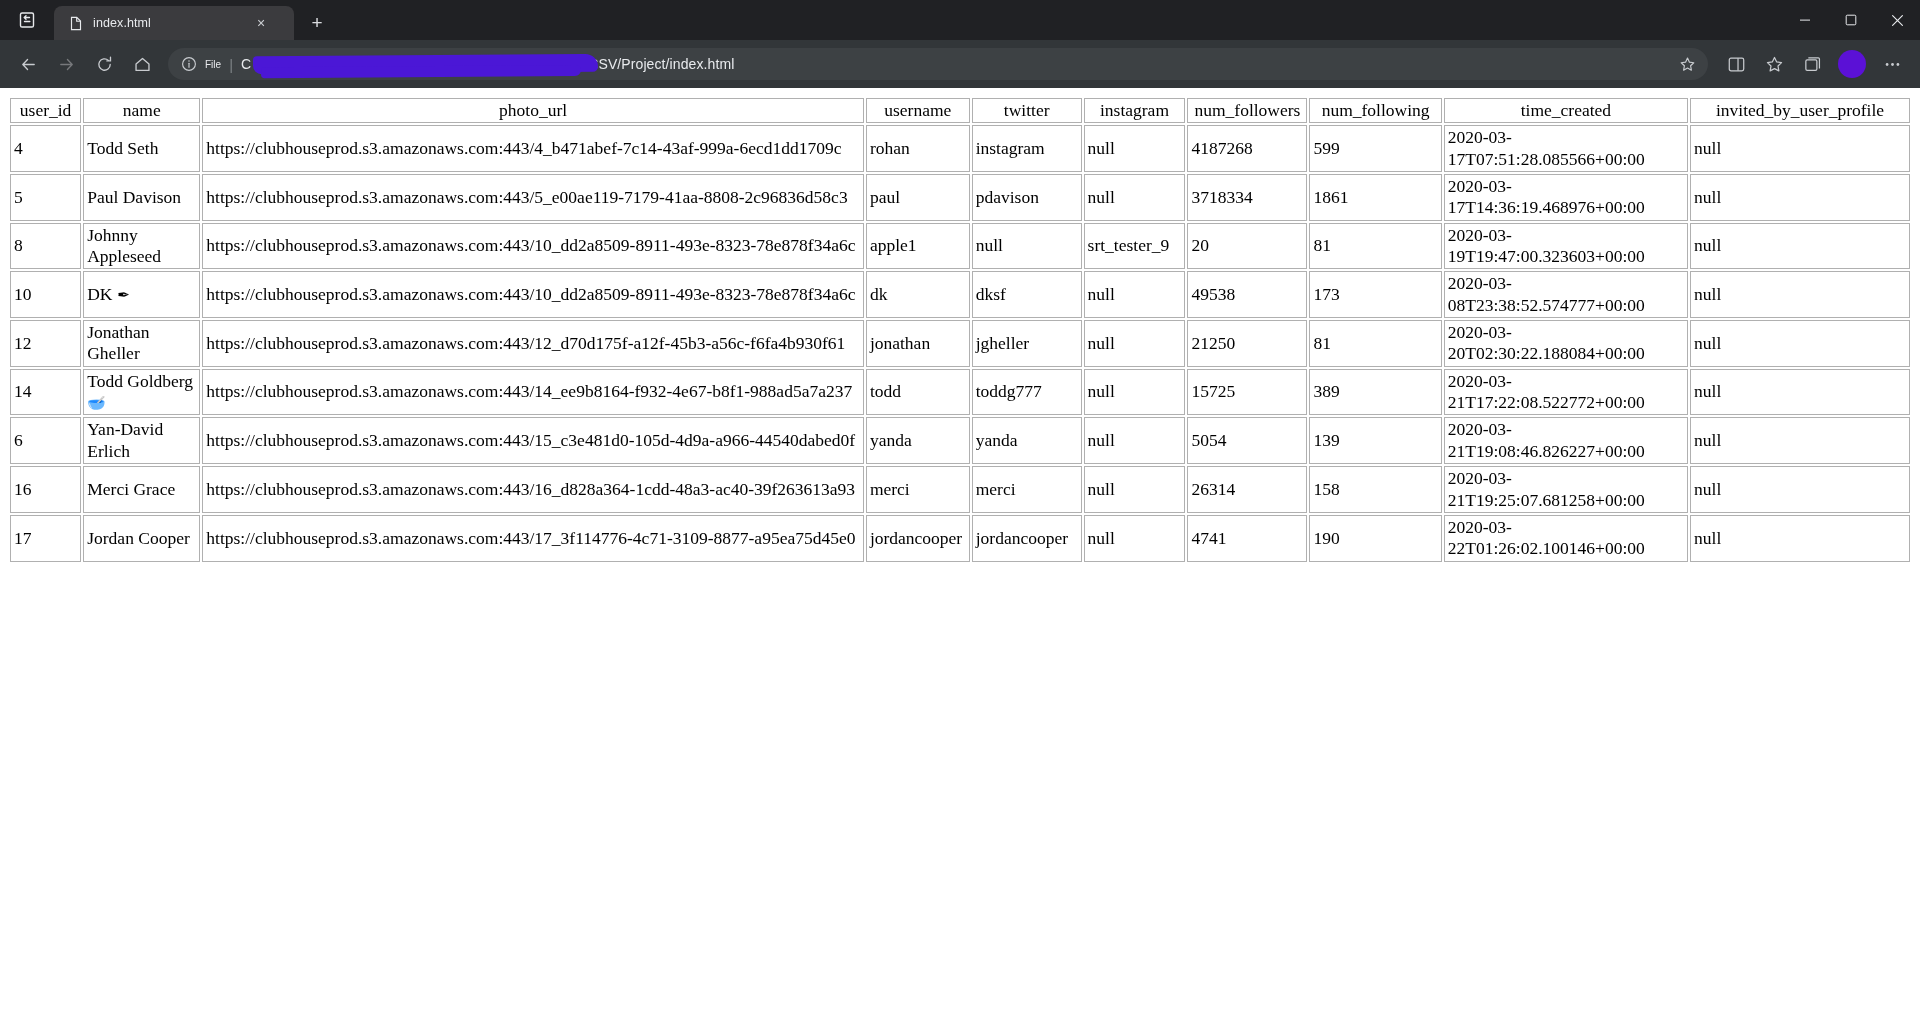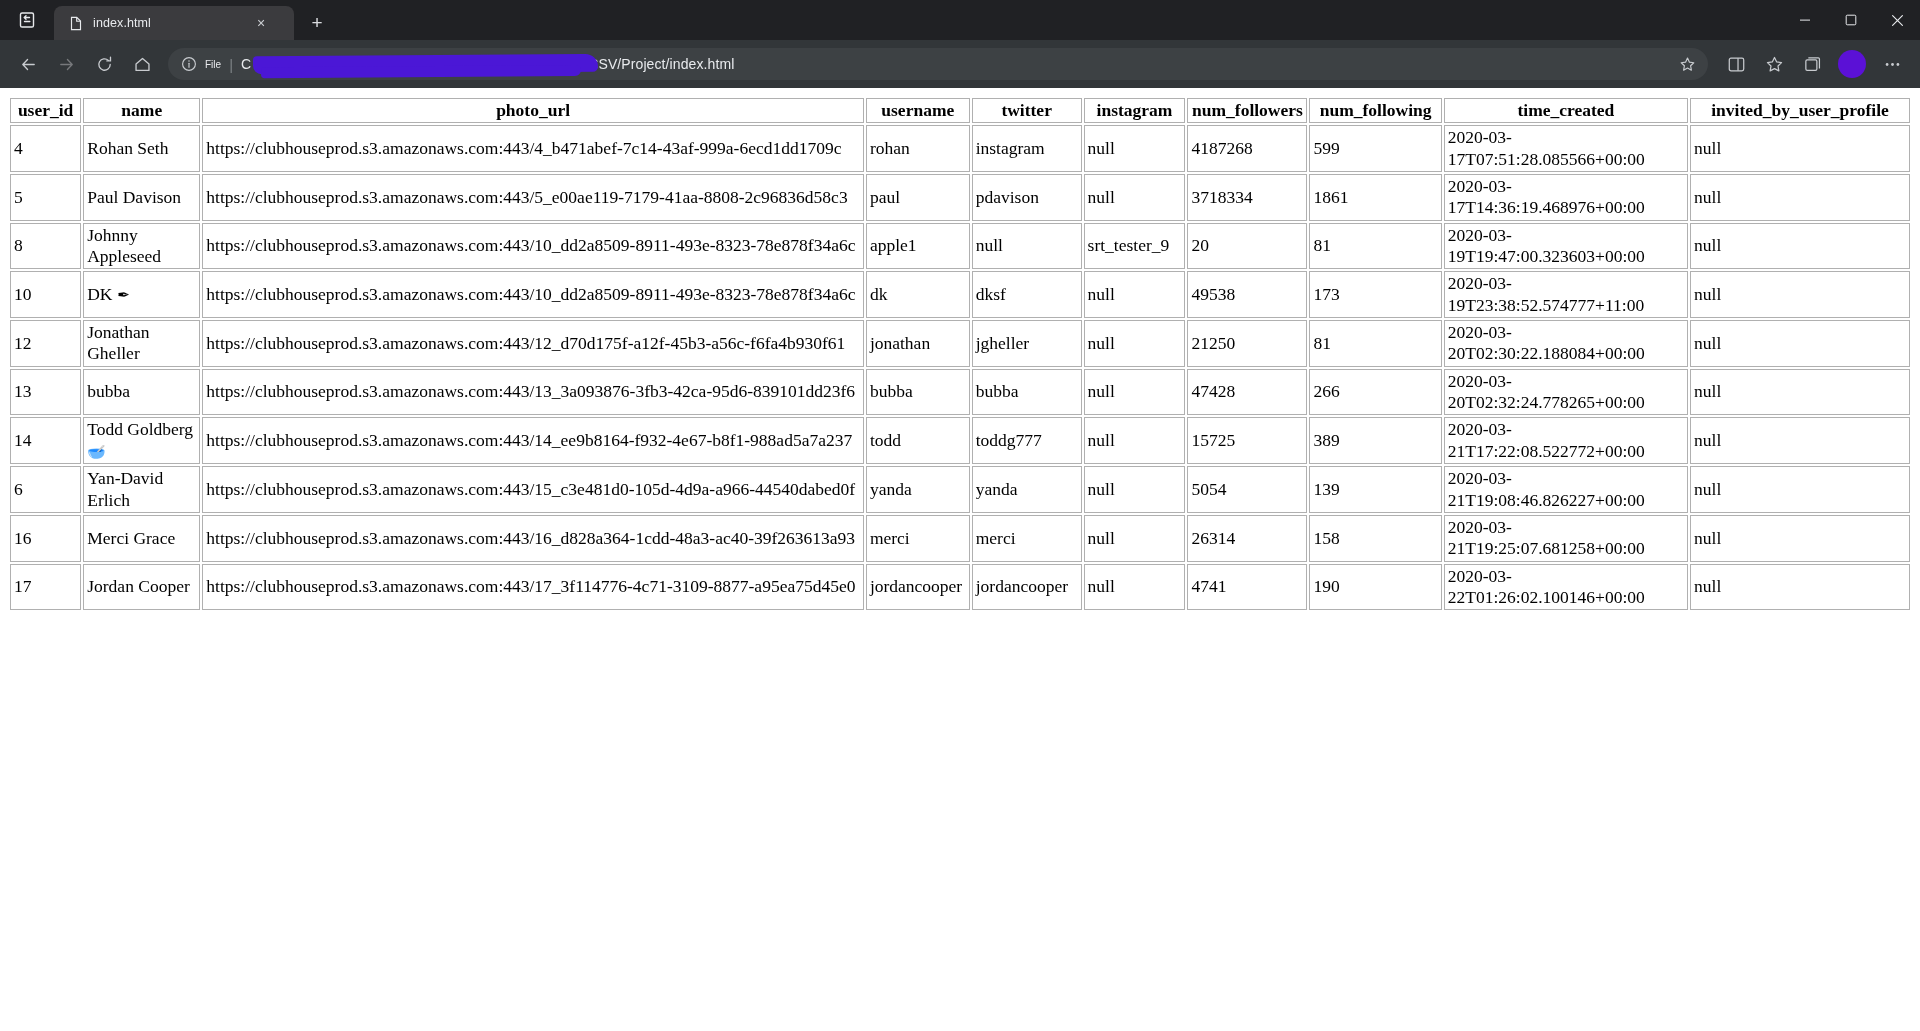--- a/index.html
+++ b/index.html
@@ -189,21 +189,21 @@
   table.data-table td {
     border: 1px solid #b0b0b0;
     padding: 1px 3px;
     vertical-align: middle;
     word-wrap: break-word;
     overflow-wrap: break-word;
     line-height: 1.22;
   }
   table.data-table th {
     text-align: center;
-    font-weight: bold;
+    font-weight: normal;
     margin-top: 31px;
   }
   table.data-table td {
     text-align: left;
   }
 
   
   col.c-user_id { width: 70px; }
   col.c-name { width: 115px; }
   col.c-photo_url { width: 650px; }
@@ -365,21 +365,21 @@
             <th>instagram</th>
             <th>num_followers</th>
             <th>num_following</th>
             <th>time_created</th>
             <th>invited_by_user_profile</th>
           </tr>
       </thead>
       <tbody id="body-rows">
           <tr>
             <td>4</td>
-            <td>Rohan Seth</td>
+            <td>Todd Seth</td>
             <td>https://clubhouseprod.s3.amazonaws.com:443/4_b471abef-7c14-43af-999a-6ecd1dd1709c</td>
             <td>rohan</td>
             <td>instagram</td>
             <td>null</td>
             <td>4187268</td>
             <td>599</td>
             <td>2020-03-17T07:51:28.085566+00:00</td>
             <td>null</td>
           </tr>
           <tr>
@@ -408,48 +408,36 @@
           </tr>
           <tr>
             <td>10</td>
             <td><span>DK</span><span class="emoji"> ✒</span></td>
             <td>https://clubhouseprod.s3.amazonaws.com:443/10_dd2a8509-8911-493e-8323-78e878f34a6c</td>
             <td>dk</td>
             <td>dksf</td>
             <td>null</td>
             <td>49538</td>
             <td>173</td>
-            <td>2020-03-19T23:38:52.574777+11:00</td>
+            <td>2020-03-08T23:38:52.574777+00:00</td>
             <td>null</td>
           </tr>
           <tr>
             <td>12</td>
             <td>Jonathan Gheller</td>
             <td>https://clubhouseprod.s3.amazonaws.com:443/12_d70d175f-a12f-45b3-a56c-f6fa4b930f61</td>
             <td>jonathan</td>
             <td>jgheller</td>
             <td>null</td>
             <td>21250</td>
             <td>81</td>
             <td>2020-03-20T02:30:22.188084+00:00</td>
             <td>null</td>
           </tr>
           <tr>
-            <td>13</td>
-            <td>bubba</td>
-            <td>https://clubhouseprod.s3.amazonaws.com:443/13_3a093876-3fb3-42ca-95d6-839101dd23f6</td>
-            <td>bubba</td>
-            <td>bubba</td>
-            <td>null</td>
-            <td>47428</td>
-            <td>266</td>
-            <td>2020-03-20T02:32:24.778265+00:00</td>
-            <td>null</td>
-          </tr>
-          <tr>
             <td>14</td>
             <td><span>Todd Goldberg</span><span class="emoji"> 🥣</span></td>
             <td>https://clubhouseprod.s3.amazonaws.com:443/14_ee9b8164-f932-4e67-b8f1-988ad5a7a237</td>
             <td>todd</td>
             <td>toddg777</td>
             <td>null</td>
             <td>15725</td>
             <td>389</td>
             <td>2020-03-21T17:22:08.522772+00:00</td>
             <td>null</td>

